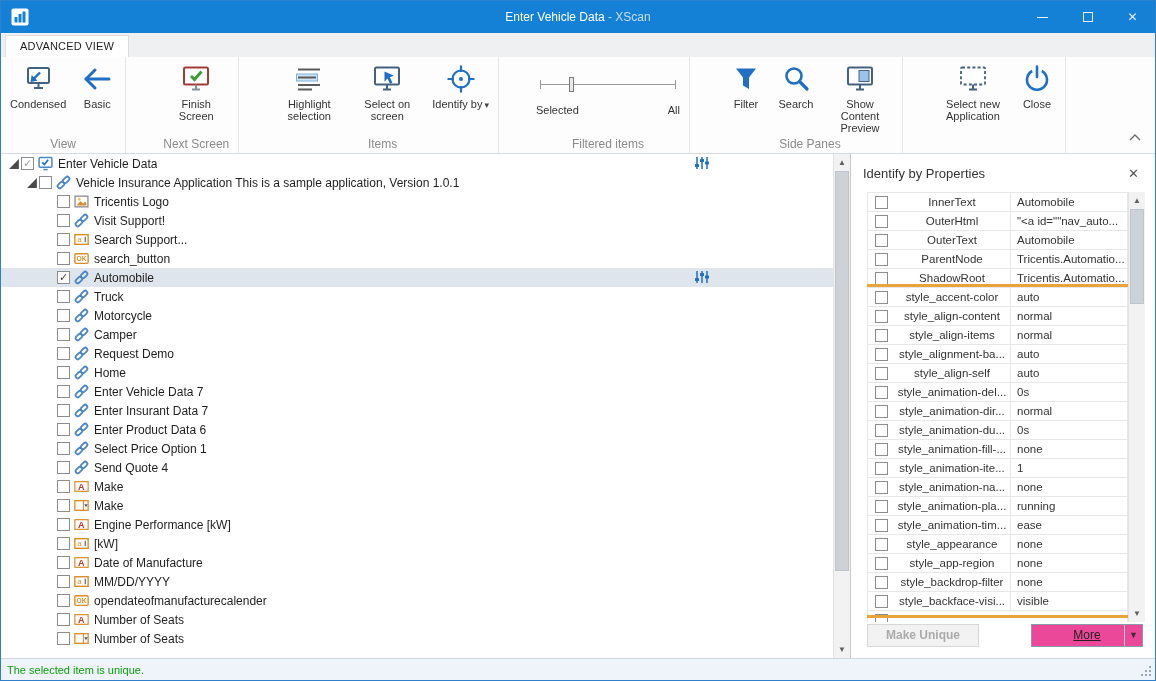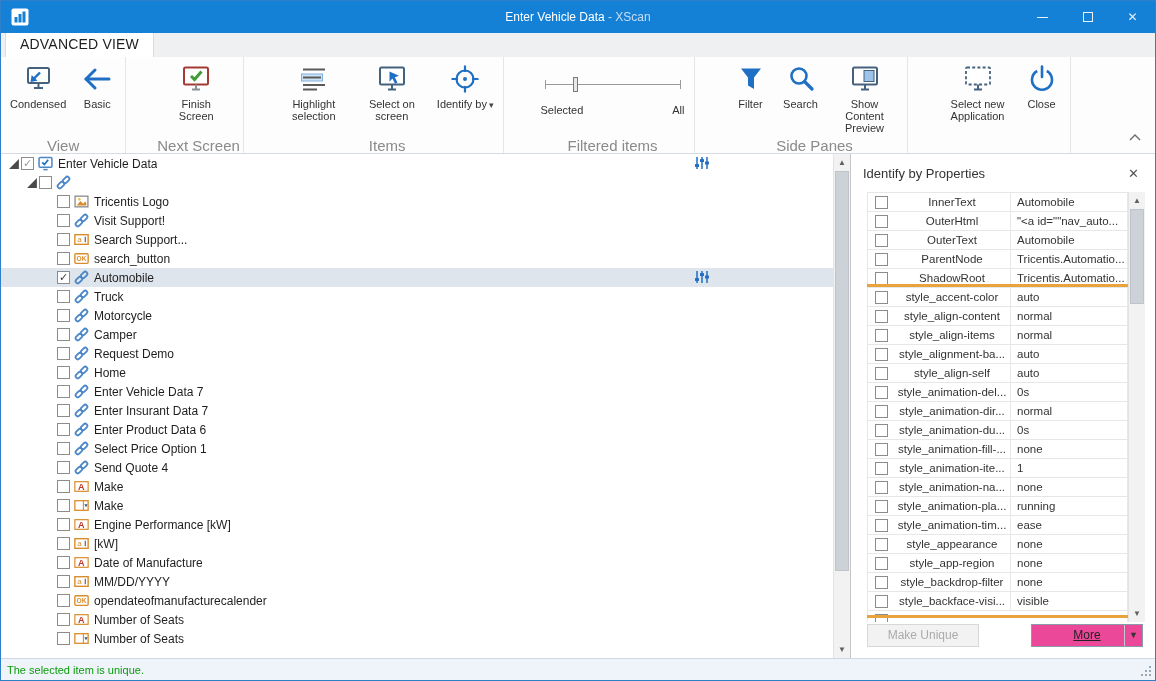--- a/index.html
+++ b/index.html
@@ -12,32 +12,32 @@
   .app-icon { margin-left:10px; width:18px; height:18px; flex:0 0 auto; }
   .title-text { position:absolute; left:0; right:0; text-align:center; color:#fff; font-size:12px; pointer-events:none; }
   .title-text .suffix { color:#c9def2; }
   .win-controls { margin-left:auto; display:flex; height:100%; }
   .win-btn { width:45px; height:100%; display:flex; align-items:center; justify-content:center; color:#e9f2fb; font-size:12px; }
   .wb-min { width:11px; height:1px; background:#e9f2fb; display:inline-block; }
   .wb-max { width:10px; height:10px; border:1px solid #e9f2fb; display:inline-block; }
 
   
   .tabrow { height:24px; background:#eef0f2; display:flex; align-items:flex-end; flex:0 0 auto; }
-  .tab { margin-left:4px; padding:4px 14px 5px; background:#fff; border:1px solid #dcdcdc; border-bottom:none; font-size:14px; color:#1e1e1e; letter-spacing:.2px; }
+  .tab { margin-left:4px; padding:4px 14px 5px; background:#fff; border:1px solid #dcdcdc; border-bottom:none; font-size:11px; color:#1e1e1e; letter-spacing:.2px; }
 
   
   .ribbon { height:97px; background:#fdfdfd; border-bottom:1px solid #d6dbe1; display:flex; position:relative; flex:0 0 auto; }
   .ribbon-group { display:flex; flex-direction:column; border-right:1px solid #e6e6e6; padding:1px 3px 0; }
   .rg-buttons { flex:1; display:flex; align-items:stretch; }
   .ribbon-btn { min-width:50px; padding:5px 6px 2px; display:flex; flex-direction:column; align-items:center; font-size:11px; color:#333; text-align:center; }
   .rb-icon { width:32px; height:32px; flex:0 0 auto; }
   .rb-icon svg { width:100%; height:100%; }
   .rb-label { margin-top:3px; line-height:12px; max-width:66px; }
   .dd-arrow { font-size:9px; color:#444; margin-left:2px; }
-  .rg-name { height:16px; font-size:15px; color:#8a8a8a; text-align:center; padding-bottom:3px; }
+  .rg-name { height:16px; font-size:12px; color:#8a8a8a; text-align:center; padding-bottom:3px; }
   .slider-group { width:156px; padding:6px 6px 0; display:flex; flex-direction:column; }
   .slider-track-wrap { position:relative; height:34px; margin:6px 4px 0; }
   .slider-track { position:absolute; left:0; right:0; top:14px; height:1px; background:#9a9a9a; }
   .slider-tick { position:absolute; top:10px; width:1px; height:9px; background:#9a9a9a; }
   .t-left { left:0; } .t-right { right:0; }
   .slider-thumb { position:absolute; top:7px; width:5px; height:15px; background:#e8e8e8; border:1px solid #7a7a7a; }
   .slider-labels { display:flex; justify-content:space-between; font-size:11px; color:#333; padding:0 0 2px; }
   .ribbon-collapse { position:absolute; right:14px; bottom:8px; }
 
   
@@ -70,21 +70,21 @@
   .prop-row { height:19px; display:flex; align-items:center; border-bottom:1px solid #e7e7e7; font-size:11.5px; color:#333; background:#fff; }
   .prop-row.partial-row { height:11px; overflow:hidden; border-bottom:none; align-items:flex-start; padding-top:3px;flex-direction:column; }
   .prop-cb-zone { width:26px; display:flex; justify-content:center; flex:0 0 auto; }
   .prop-name { width:116px; flex:0 0 auto; overflow:hidden; white-space:nowrap; }
   .prop-val { flex:1; border-left:1px solid #e7e7e7; padding-left:6px; height:100%; display:flex; align-items:center; overflow:hidden; white-space:nowrap; }
   .partial-row .prop-val { height:auto; }
   .hl-box { position:absolute; left:-7px; width:276px; top:92px; height:334px; border:3px solid #e8a33d; border-radius:3px; pointer-events:none; }
   .rp-scroll { position:absolute; top:0; right:0; bottom:0; }
   .rp-buttons { height:36px; display:flex; align-items:center; justify-content:space-between; padding:0 12px 10px 16px; flex:0 0 auto; }
   .btn { height:23px; font-size:12px; display:flex; align-items:center; justify-content:center; }
-  .btn-disabled { width:112px; background:#f2f2f2; border:1px solid #d8d8d8; color:#ababab; }
+  .btn-disabled { width:112px; background:#f2f2f2; border:1px solid #d8d8d8; color:#ababab;font-weight:bold; }
   .btn-more { width:112px; background:#ec4899; border:1px solid #8a9aa8; color:#222; position:relative;text-decoration:underline; }
   .btn-more .more-arrow { position:absolute; right:0; top:0; bottom:0; width:18px; border-left:1px solid #c2c9cf; display:flex; align-items:center; justify-content:center; font-size:9px; color:#333; }
 
   
   .statusbar { height:22px; background:#eef4fa; border-top:1px solid #cfd8e2; display:flex; align-items:center; font-size:11px; color:#0a9b0a; padding-left:6px; position:relative; flex:0 0 auto; }
   .grip { position:absolute; right:2px; bottom:2px; width:13px; height:13px; }
 </style>
 </head>
 <body>
 
@@ -287,20 +287,21 @@
                 <path d="M8.5 1.5 V8.5 H1.5 Z" fill="#4a4a4a"></path>
               </svg>
             </span>
             <span class="cb"></span>
             <span class="t-icon"><svg viewBox="0 0 14 14">
                 <g fill="none" stroke="#4a86c8" stroke-width="1.7">
                   <rect x="1.1" y="7.4" width="7" height="4" rx="2" transform="rotate(-45 4.6 9.4)"></rect>
                   <rect x="5.9" y="2.6" width="7" height="4" rx="2" transform="rotate(-45 9.4 4.6)"></rect>
                 </g>
               </svg></span>
+            <span class="t-label">Vehicle Insurance Application This is a sample application, Version 1.0.1</span>
           </div>
           <div class="tree-row">
             <span style="flex: 0 0 auto; width: 42px;"></span>
             <span class="expander"></span>
             <span class="cb"></span>
             <span class="t-icon"><svg viewBox="0 0 14 14">
                 <rect x="1" y="2" width="12" height="10" fill="#fff" stroke="#8a8a8a" stroke-width="1.2"></rect>
                 <path d="M2.5 10.8 L6 6.5 l2.5 2.5 2 -2 1 1.5 v2.3 z" fill="#d98c2b"></path>
                 <circle cx="5" cy="5" r="1.2" fill="#f2c14e"></circle>
               </svg></span>

